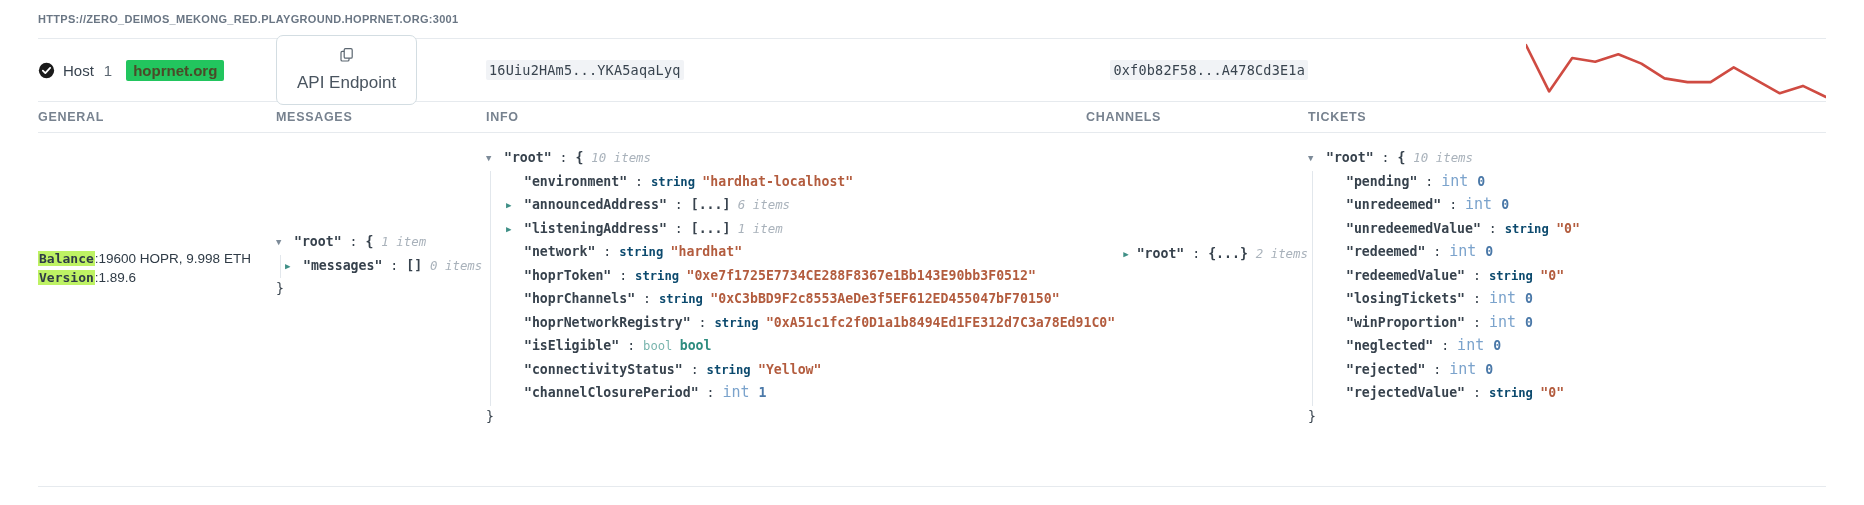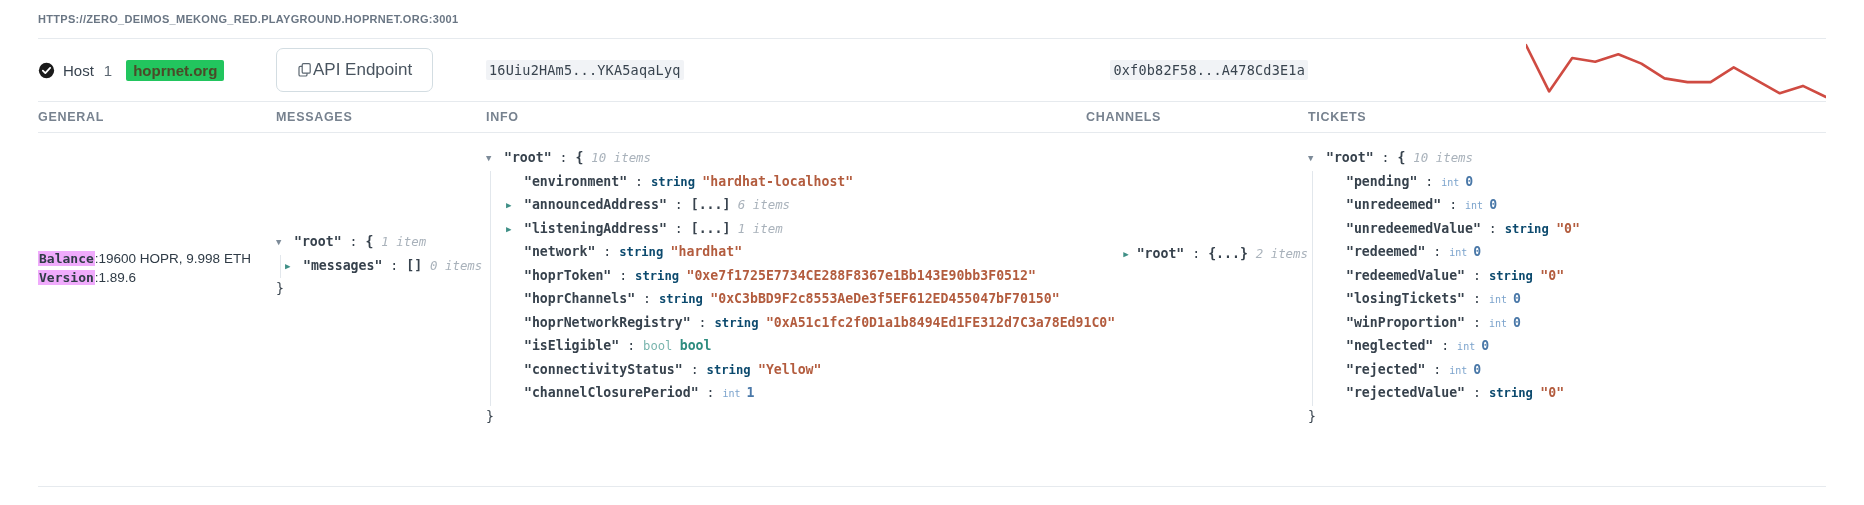--- a/index.html
+++ b/index.html
@@ -73,28 +73,30 @@
     font-weight: bold;
     padding: 2px 7px;
     margin-left: 6px;
     border-radius: 2px;
     font-size: 15px;
   }
 
   .api-btn {
     display: inline-flex;
     align-items: center;
+    gap: 10px;
     border: 1px solid #d3dde2;
     border-radius: 7px;
     background: #ffffff;
     padding: 11px 20px;
     font-size: 17px;
     color: #49545f;
     cursor: pointer;
     font-family: "Liberation Sans", sans-serif;
+    flex-direction: column;
   }
   .copy-icon { width: 16px; height: 16px; display:inline-block; }
 
   .mono-chip {
     font-family: "DejaVu Sans Mono", monospace;
     font-size: 13.5px;
     color: #39444f;
     background: #f1f3f6;
     padding: 2px 3px;
     border-radius: 2px;
@@ -130,21 +132,21 @@
   }
 
   .kv {
     font-family: "DejaVu Sans Mono", monospace;
     font-size: 13px;
     line-height: 19px;
     color: #2f3b46;
     margin-top: 102px;
   }
   .kv .k {
-    background: #f0abfc;
+    background: #bef264;
     font-weight: bold;
     padding: 0 1px;
   }
   .kv .v {
     font-family: "Liberation Sans", sans-serif;
     font-size: 13.5px;
   }
 
   
   .json {
@@ -162,21 +164,21 @@
     color: #7d8b99;
     font-size: 9px;
     position: relative;
     top: -1px;
   }
   .arrow-right { color: #3f8f86; }
   .key { color: #37424d; font-weight: bold; }
   .brace { color: #37424d; font-weight: bold; }
   .count { color: #a9b2bb; font-style: italic; font-size: 12.4px; }
   .type-string { color: #0c4a6e; font-size: 12.2px; font-weight: bold; }
-  .type-int { color: #7ba3cc; font-size: 10px; }
+  .type-int { color: #7ba3cc; font-size: 15px; }
   .type-bool { color: #79b5ae; font-size: 12.2px; }
   .val-string { color: #b35c3e; font-weight: bold; }
   .val-int { color: #4a78a8; font-weight: bold; }
   .val-bool { color: #2f8d80; font-weight: bold; }
   .guide {
     border-left: 1px solid #e2e7ec;
     margin-left: 4px;
     padding-left: 15px;
   }
   .ch-root { padding-top: 96px; }

